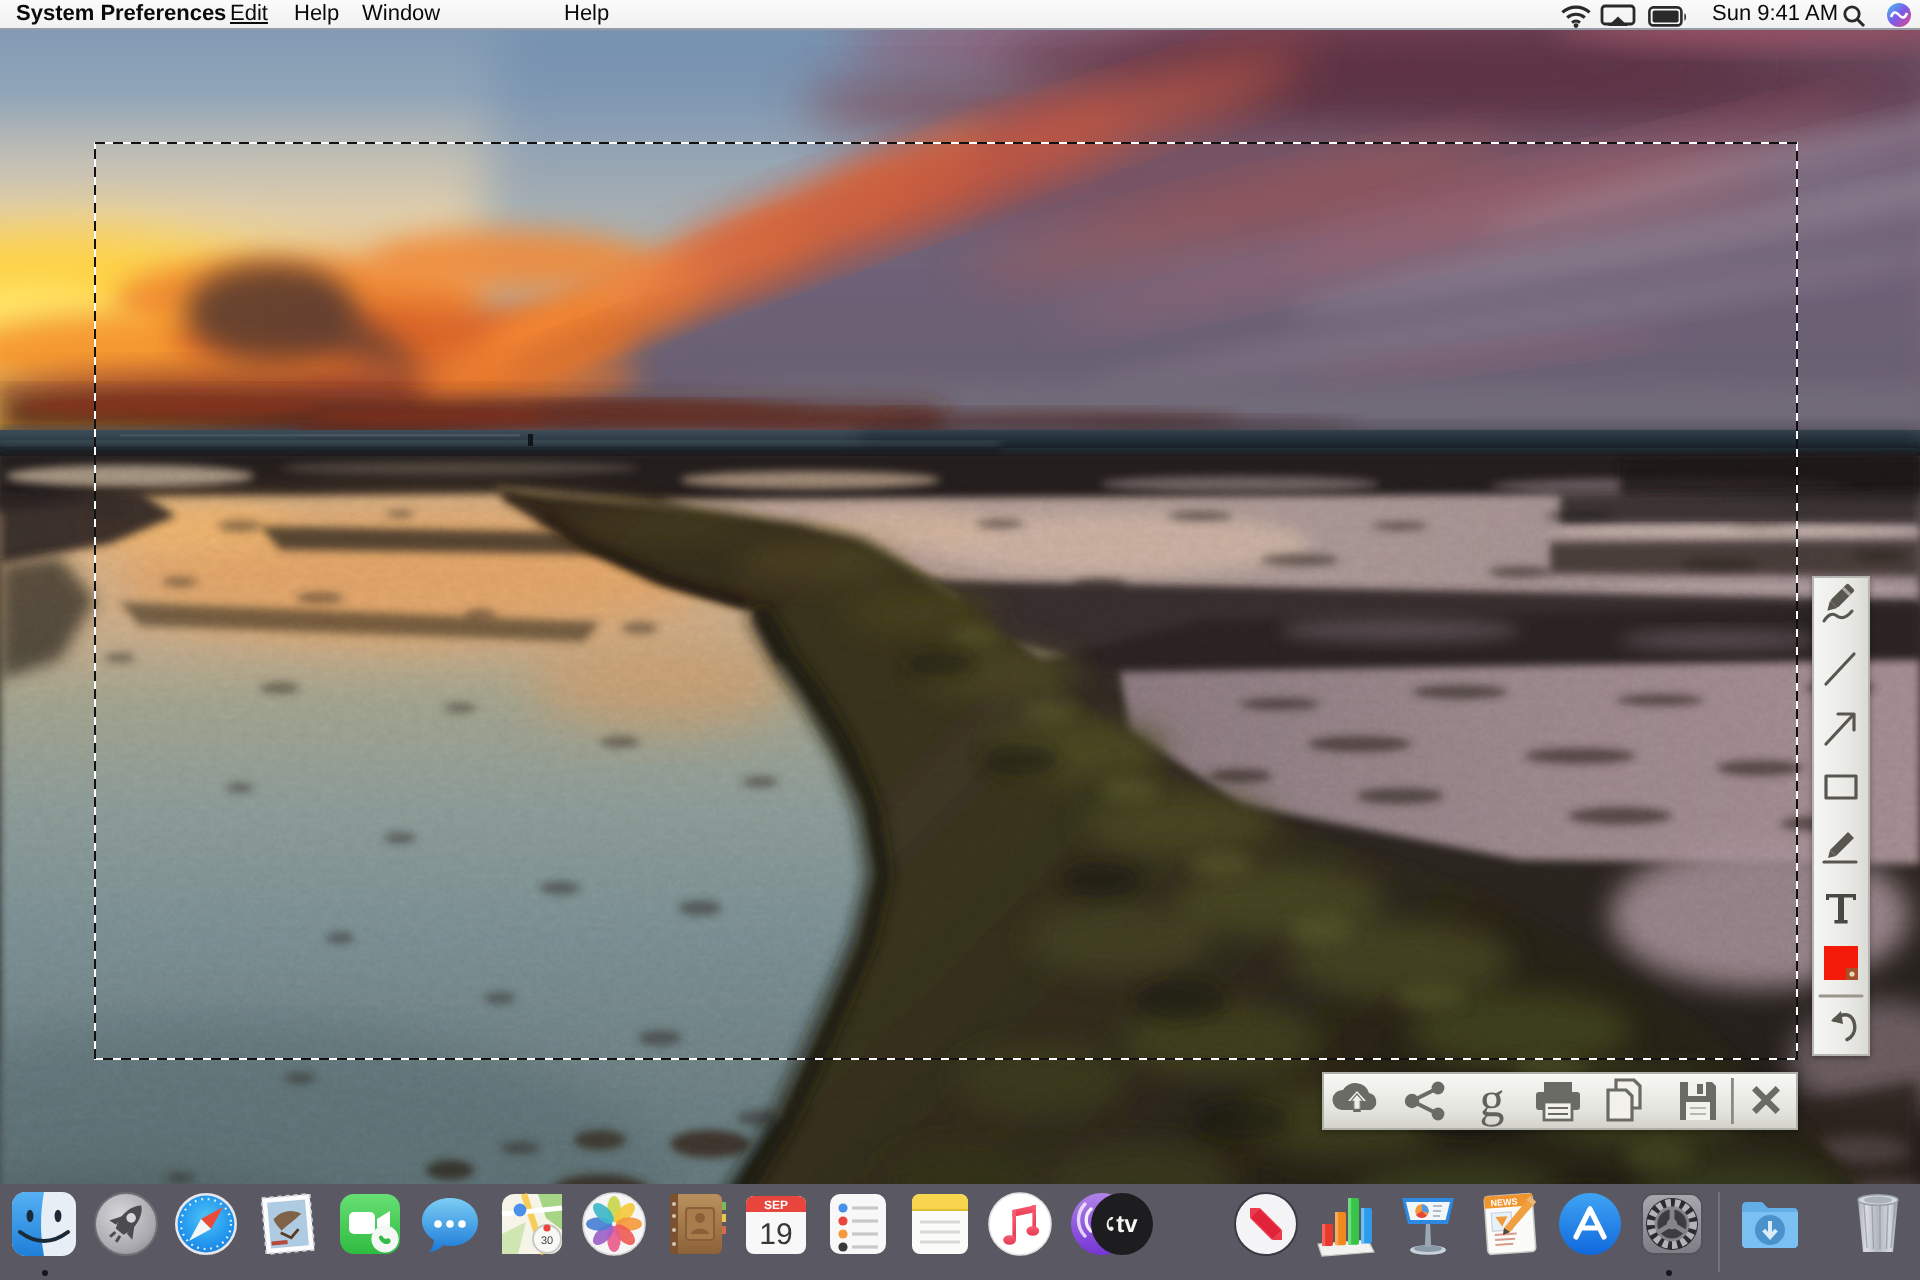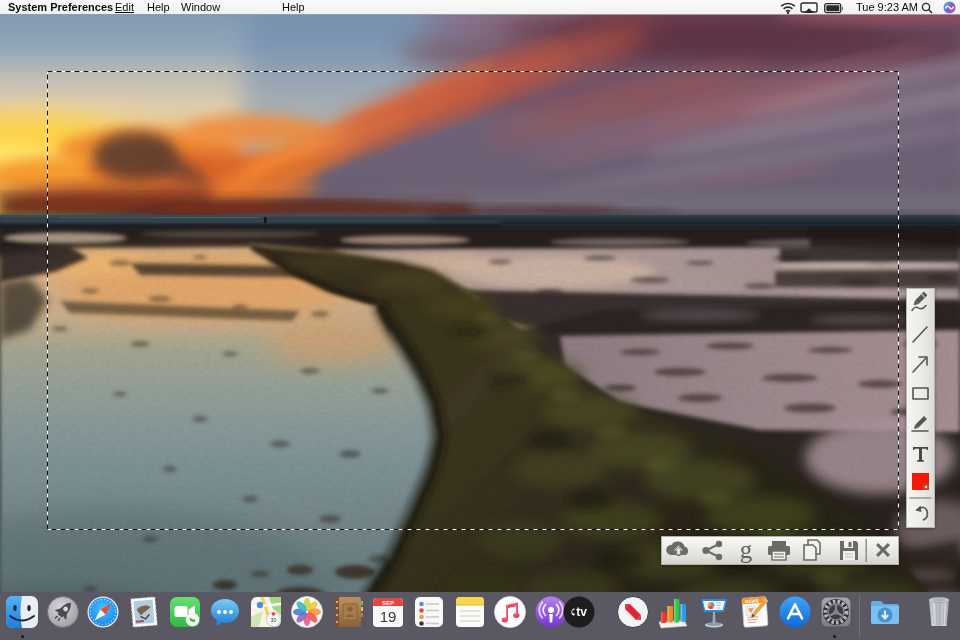--- a/index.html
+++ b/index.html
@@ -353,21 +353,21 @@
   </svg>
   <svg width="18" height="12" viewBox="0 0 18 12" style="position:absolute;left:800px;top:2px">
     <rect x="1" y="1" width="16" height="9" rx="1.5" fill="none" stroke="#2a2a2a" stroke-width="1.4"></rect>
     <path d="M4,11 L14,11 L9,6.2 Z" fill="#2a2a2a"></path>
   </svg>
   <svg width="20" height="11" viewBox="0 0 20 11" style="position:absolute;left:824px;top:2.5px">
     <rect x="0.7" y="0.7" width="16" height="9" rx="2" fill="none" stroke="#2a2a2a" stroke-width="1.3"></rect>
     <rect x="2.3" y="2.3" width="13" height="6" rx="1" fill="#2a2a2a"></rect>
     <path d="M18.2,3.6 L18.2,7.4 C19.3,7.1 19.3,3.9 18.2,3.6 Z" fill="#2a2a2a"></path>
   </svg>
-  <span class="mitem" style="left:856px;color:#0a0a0a;">Tue 9:23 AM</span>
+  <span class="mitem" style="left:856px;color:#0a0a0a;">Sun 9:41 AM</span>
   <svg width="12" height="12" viewBox="0 0 12 12" style="position:absolute;left:921px;top:1.5px">
     <circle cx="5" cy="5" r="3.6" fill="none" stroke="#2a2a2a" stroke-width="1.4"></circle>
     <path d="M7.8,7.8 L11,11" stroke="#2a2a2a" stroke-width="1.5"></path>
   </svg>
   <svg width="13" height="13" viewBox="0 0 13 13" style="position:absolute;left:943px;top:1px">
     <defs>
           <linearGradient id="siri" x1="0" y1="0" x2="1" y2="1">
       <stop offset="0" stop-color="#46c7f2"></stop>
             <stop offset=".5" stop-color="#7a5ae8"></stop>
             <stop offset="1" stop-color="#e84a8a"></stop>
@@ -635,21 +635,21 @@
               <stop offset="0" stop-color="#b183e8"></stop>
               <stop offset="1" stop-color="#7634d4"></stop>
             </linearGradient>
           </defs>
 <circle cx="17" cy="17" r="15.5" fill="url(#pcg)"></circle>
 <circle cx="17" cy="15" r="3" fill="#ffffff"></circle>
 <path d="M15.2,19 L18.8,19 L18.2,27.5 L15.8,27.5 Z" fill="#ffffff"></path>
 <path d="M11.5,20.5 A7.5,7.5 0 0 1 11.5,9.5 M22.5,9.5 A7.5,7.5 0 0 1 22.5,20.5" stroke="#ffffff" stroke-width="1.7" fill="none" stroke-linecap="round" opacity=".9"></path>
 <path d="M8.5,23 A11.5,11.5 0 0 1 8.5,7 M25.5,7 A11.5,11.5 0 0 1 25.5,23" stroke="#ffffff" stroke-width="1.7" fill="none" stroke-linecap="round" opacity=".75"></path>
         </svg></div>
-<div style="position:absolute;left:562px;top:3px;width:34px;height:34px"><svg width="34" height="34" viewBox="0 0 34 34">
+<div style="position:absolute;left:544px;top:3px;width:34px;height:34px"><svg width="34" height="34" viewBox="0 0 34 34">
           <circle cx="17" cy="17" r="15.5" fill="#1d1d1f"></circle>
 <path d="M11.1,13.6 C11.5,12.8 12.4,12.6 13,13 C12.9,13.9 12.2,14.5 11.1,14.5 C10.6,15.3 10.6,16.8 11.3,17.8 C11.6,17.3 12.3,17.2 12.8,17.6 C13.3,18 13.3,18.8 12.8,19.2 C12,19.9 10.6,19.3 10.1,17.9 C9.6,16.3 9.9,14.4 11.1,13.6 Z" fill="#f2f2f2" transform="translate(-1 0) scale(1.05)"></path>
 <text x="19.5" y="21" text-anchor="middle" font-family="Liberation Sans" font-size="12" font-weight="bold" fill="#f8f8f8">tv</text>
         </svg></div>
 <div style="position:absolute;left:616px;top:3px;width:34px;height:34px"><svg width="34" height="34" viewBox="0 0 34 34">
           <circle cx="17" cy="17" r="15.5" fill="#f4f4f6" stroke="#3a3a44" stroke-width="1"></circle>
 <path d="M9,14 L14,9 L25,20 L20,25 Z" fill="#ec3a4e"></path>
 <path d="M9,9 L14,9 L9,14 Z" fill="#ec3a4e"></path>
 <path d="M25,25 L20,25 L25,20 Z" fill="#ec3a4e"></path>
 <path d="M9.5,13.5 L13.5,9.5 L24.5,20.5 L20.5,24.5 Z" fill="#e02339"></path>

